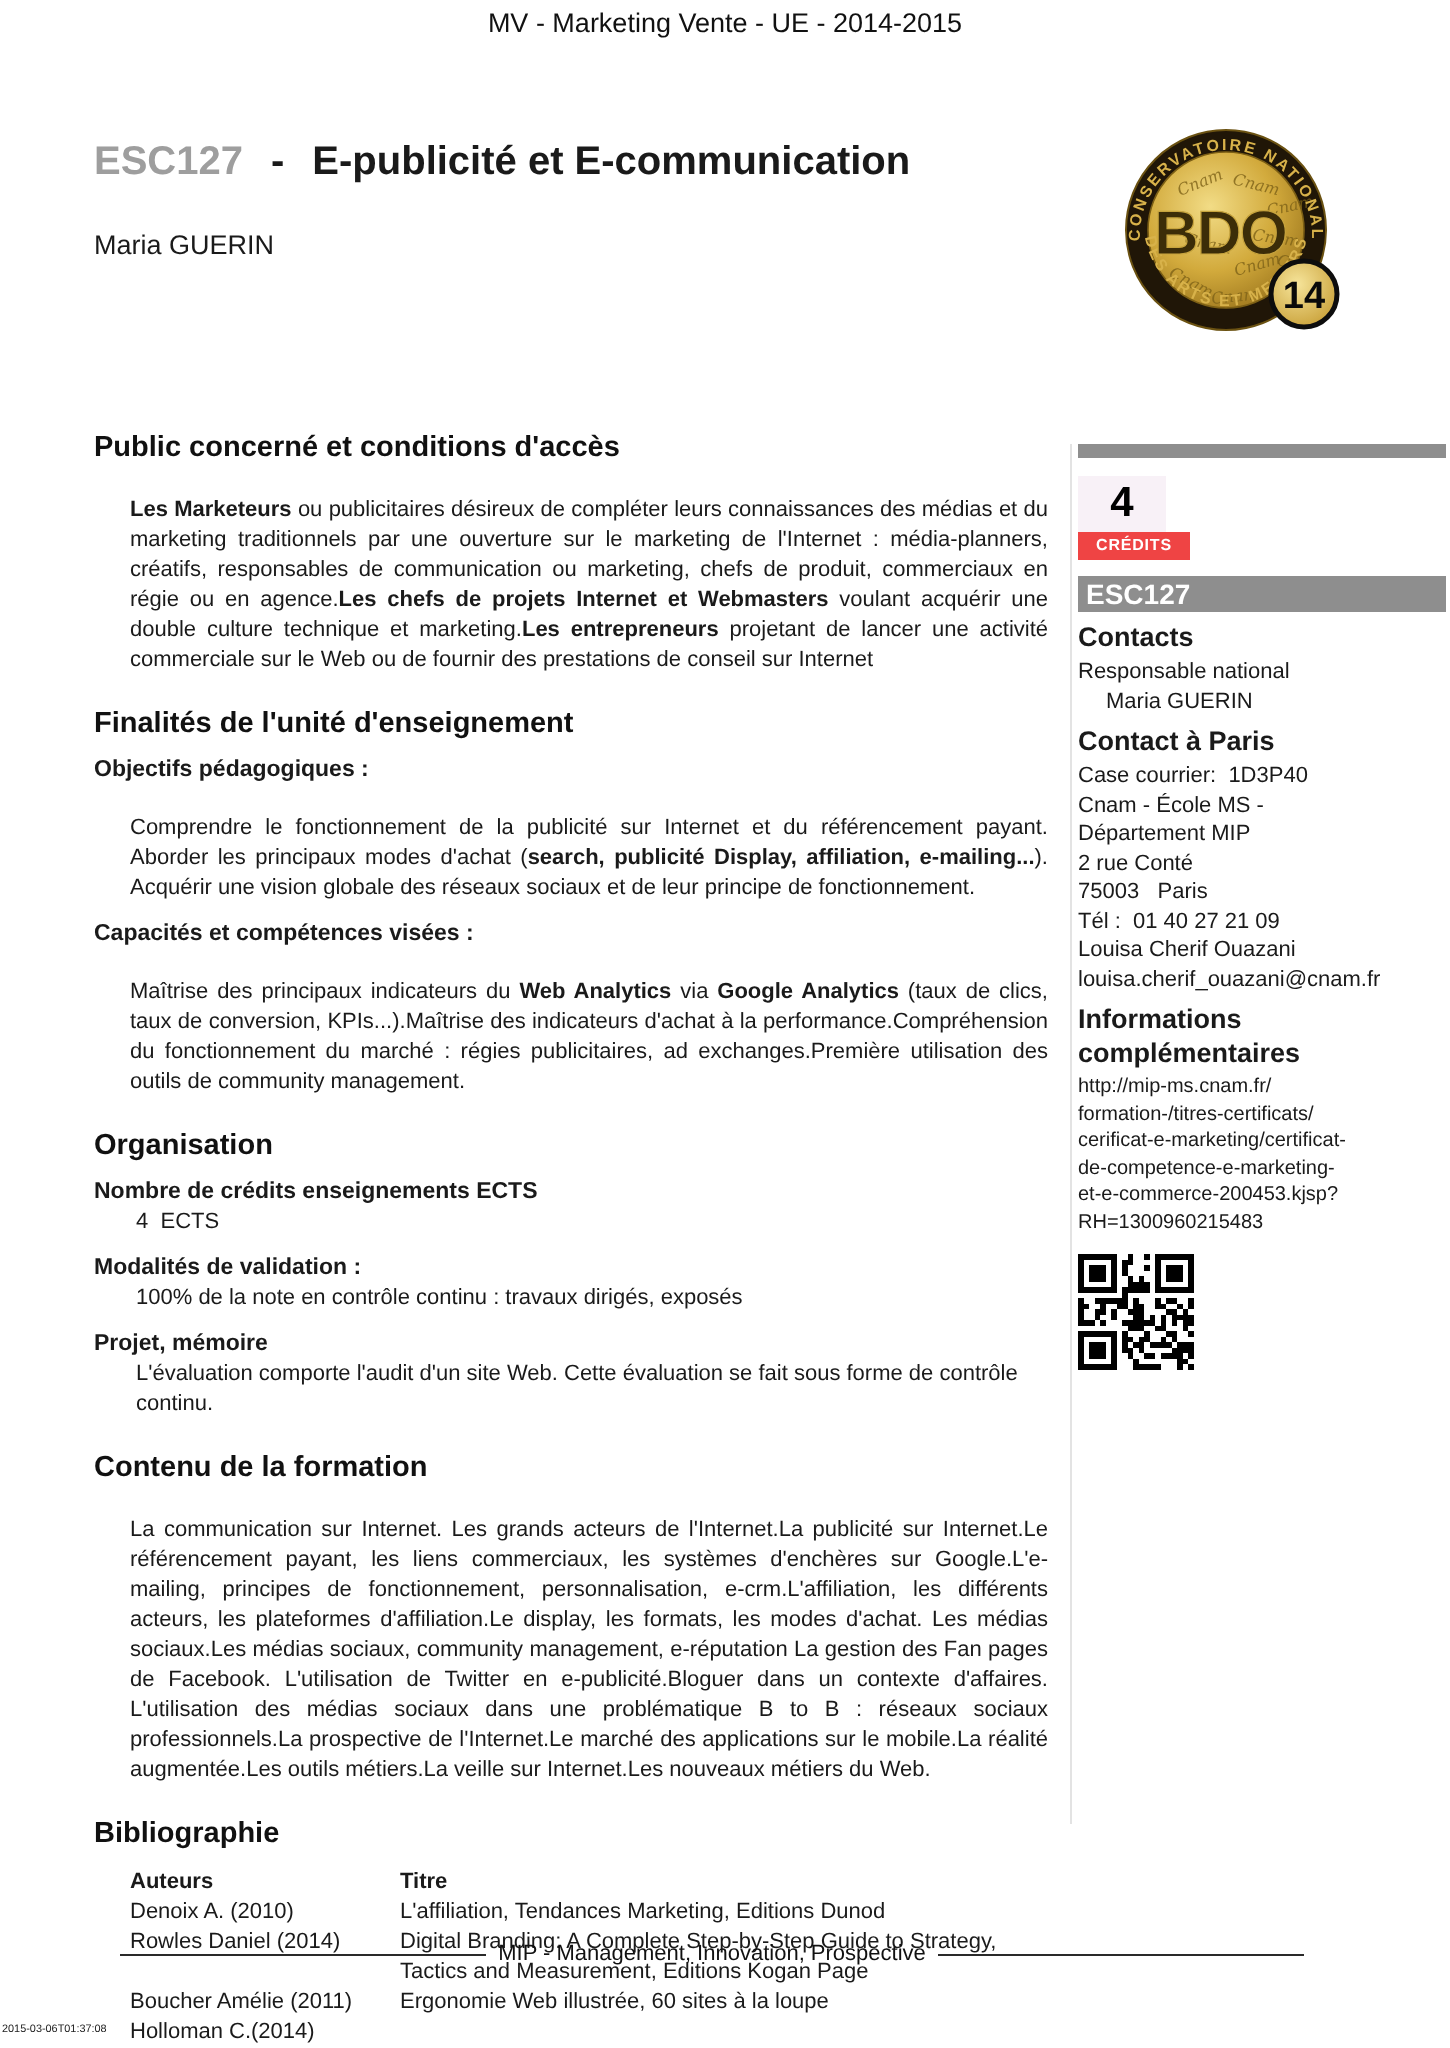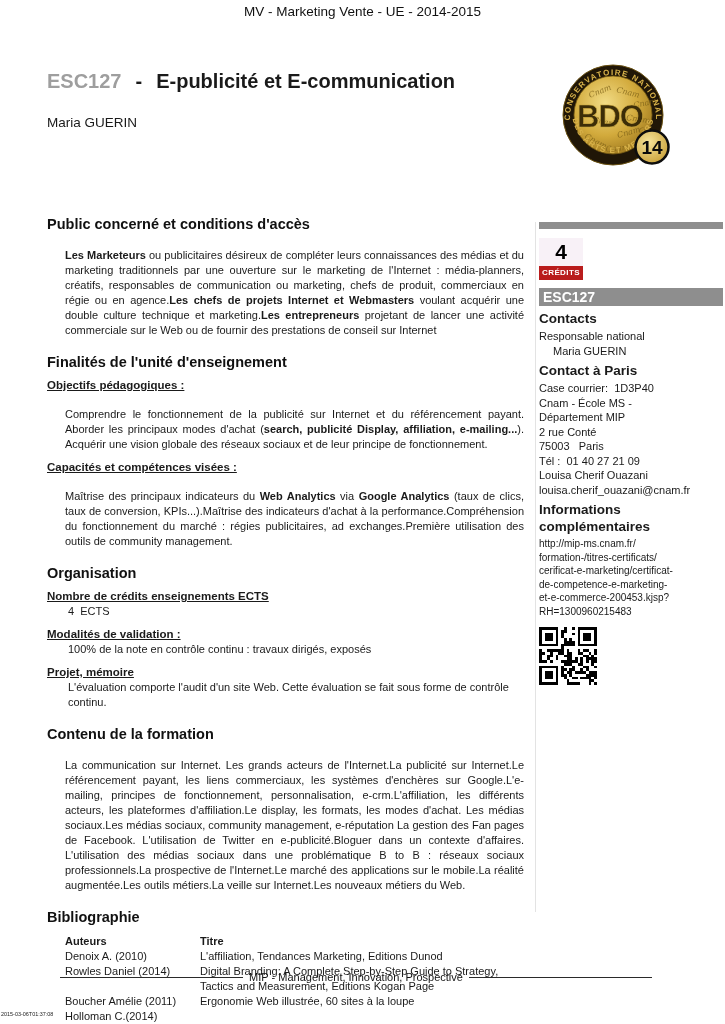--- a/index.html
+++ b/index.html
@@ -11,21 +11,21 @@
   .doc-header{position:absolute;top:4px;left:0;width:100%;text-align:center;
     font-size:13.5px;color:#111;}
   
   .main-col{position:absolute;left:47px;top:70px;width:477px;}
   .title-row{font-size:20px;font-weight:bold;letter-spacing:0;}
   .title-row .code{color:#9e9e9e;margin-right:14px;}
   .title-row .sep{margin-right:14px;}
   .author{margin-top:22px;font-size:13.5px;}
   h2{font-size:14.5px;font-weight:bold;margin:16px 0 9px 0;color:#111;}
   h2.first{margin-top:86px;}
-  h3.sublabel{font-size:11.5px;font-weight:bold;margin:9px 0 2px 0;text-decoration:underline;}
+  h3.sublabel{font-size:11.5px;font-weight:bold;margin:9px 0 2px 0;}
   p.body{font-size:11px;line-height:15px;margin:16px 0 0 18px;}
   .just{text-align:justify;}
   .org-value{font-size:11px;line-height:15px;margin:0 0 0 21px;white-space:pre-wrap;}
   
   .bib{margin-left:18px;font-size:11px;line-height:15px;}
   .bib-row{display:grid;grid-template-columns:135px 1fr;}
   .bib-row.head{font-weight:bold;}
   .bib-author{padding-right:8px;}
   
   .medal{position:absolute;left:560px;top:64px;}
@@ -34,22 +34,22 @@
   .n14{font-size:19px;font-weight:bold;fill:#0a0a0a;}
   .wm-text{font-size:8px;font-style:italic;font-family:"DejaVu Serif","Liberation Serif",serif;fill:rgba(125,97,24,.8);}
   .bdo-info{position:absolute;left:545px;top:168px;width:170px;text-align:center;
     font-size:12.5px;line-height:16px;}
   
   .sidebar{position:absolute;left:535px;top:222px;width:188px;height:690px;
     border-left:1px solid #e3e3e3;padding-left:3px;box-sizing:border-box;}
   .bar-top{height:7px;background:#8e8e8e;margin-bottom:9px;}
   .credit-box{width:44px;background:#f8f1f7;text-align:center;}
   .credit-num{font-size:21px;font-weight:bold;line-height:28px;color:#000;}
-  .credit-label{background:#b91c1c;color:#fff;font-size:8px;font-weight:bold;
-    letter-spacing:.4px;padding:2px 0 3px;width:44px;text-align:center;}
+  .credit-label{background:#ef4444;color:#fff;font-size:8px;font-weight:bold;
+    letter-spacing:.4px;padding:2px 0 3px;width:56px;text-align:center;}
   .code-bar{background:#8e8e8e;color:#fff;font-weight:bold;font-size:14px;
     padding:1px 4px;margin-top:8px;}
   .sb-h{font-size:13.5px;font-weight:bold;margin:4px 0 2px 0;line-height:17px;}
   .sb-line{font-size:11px;line-height:14.5px;white-space:pre-wrap;}
   .sb-line.indent{padding-left:14px;}
   .url-block{margin-top:1px;}
   .url-line{font-size:10px;line-height:13.5px;word-break:break-all;}
   .qr{margin-top:9px;display:block;}
   
   .footer-band{position:absolute;left:60px;top:971px;width:592px;display:flex;

